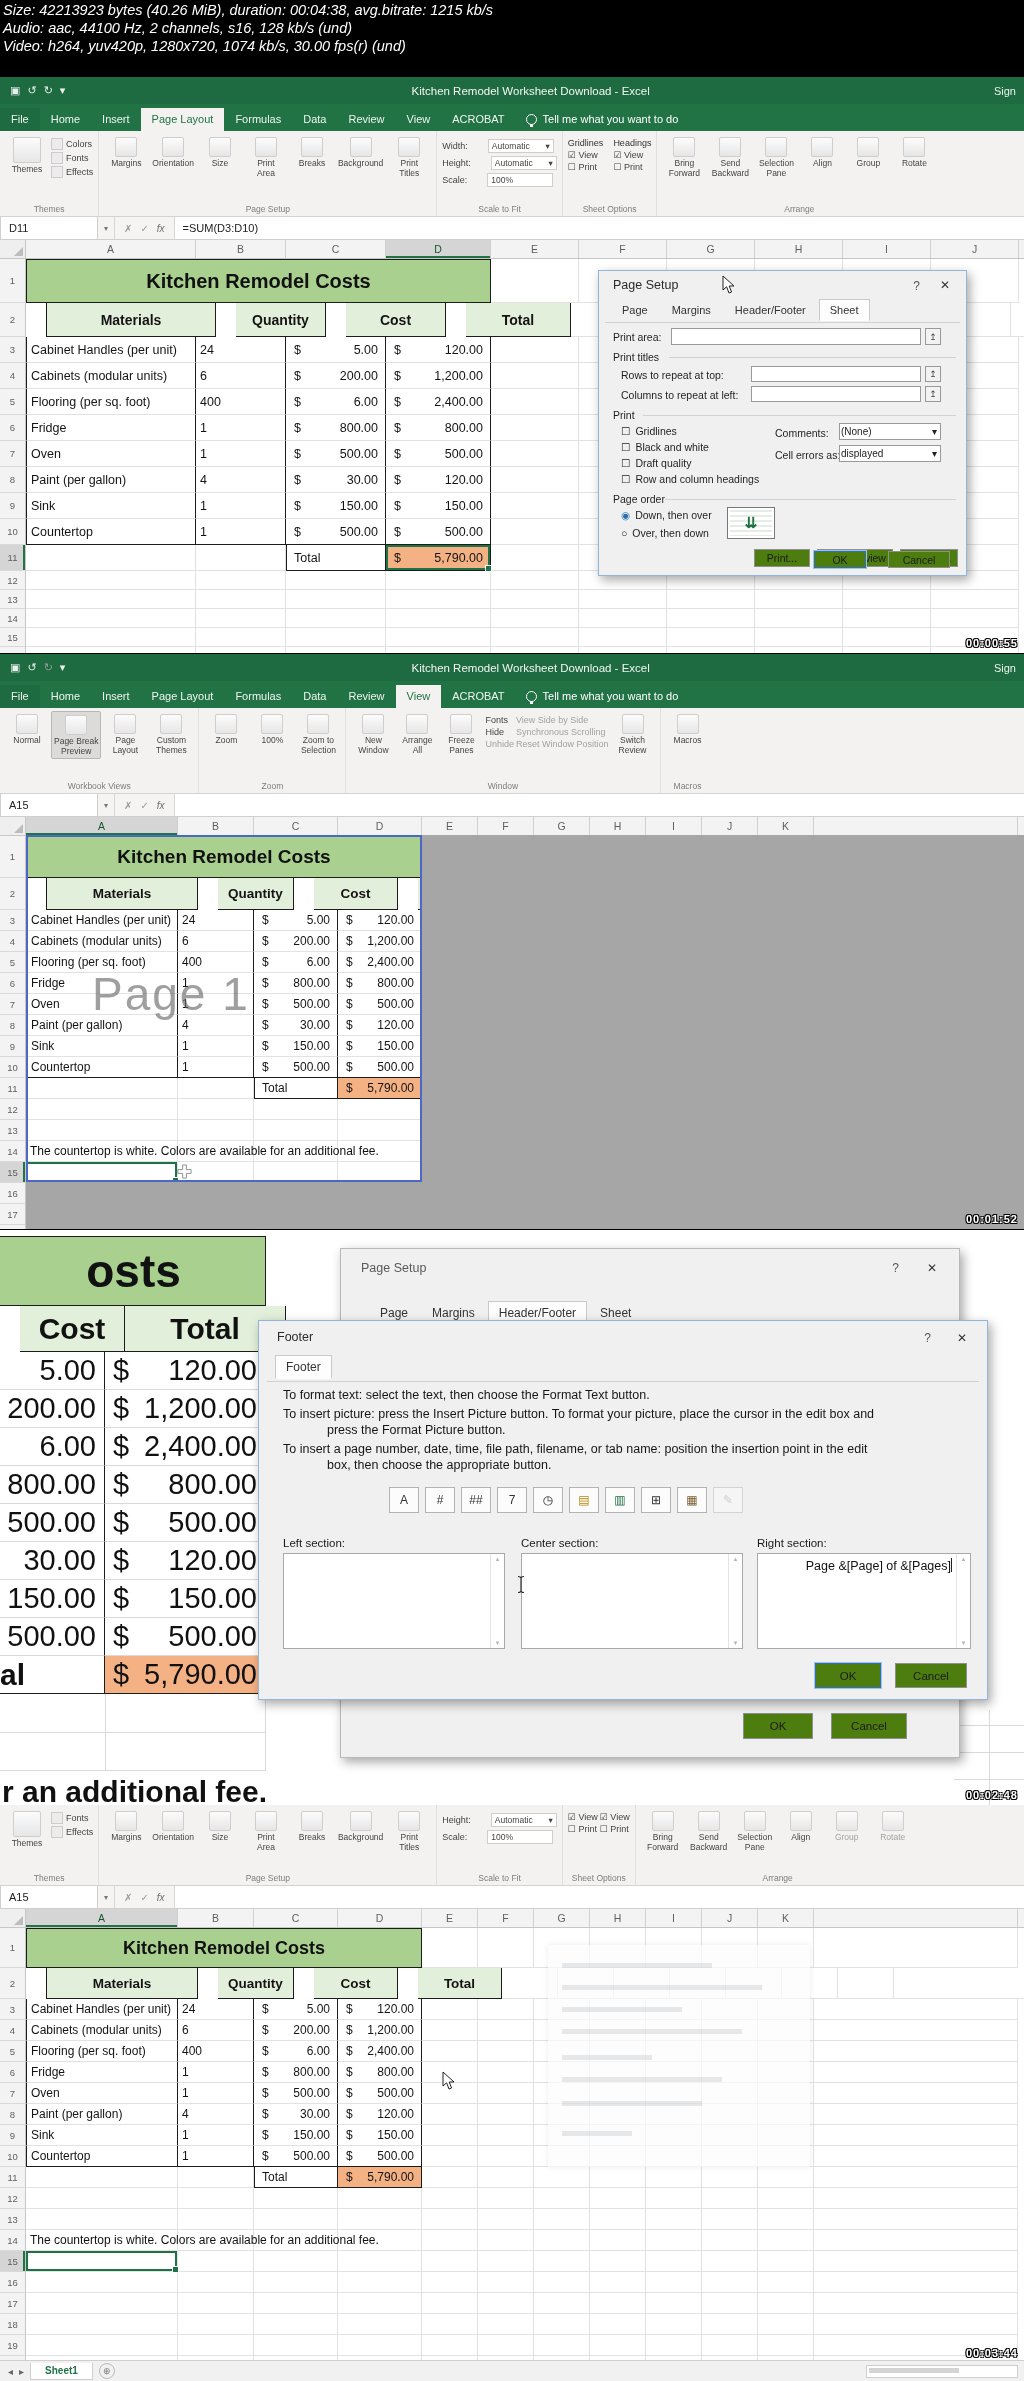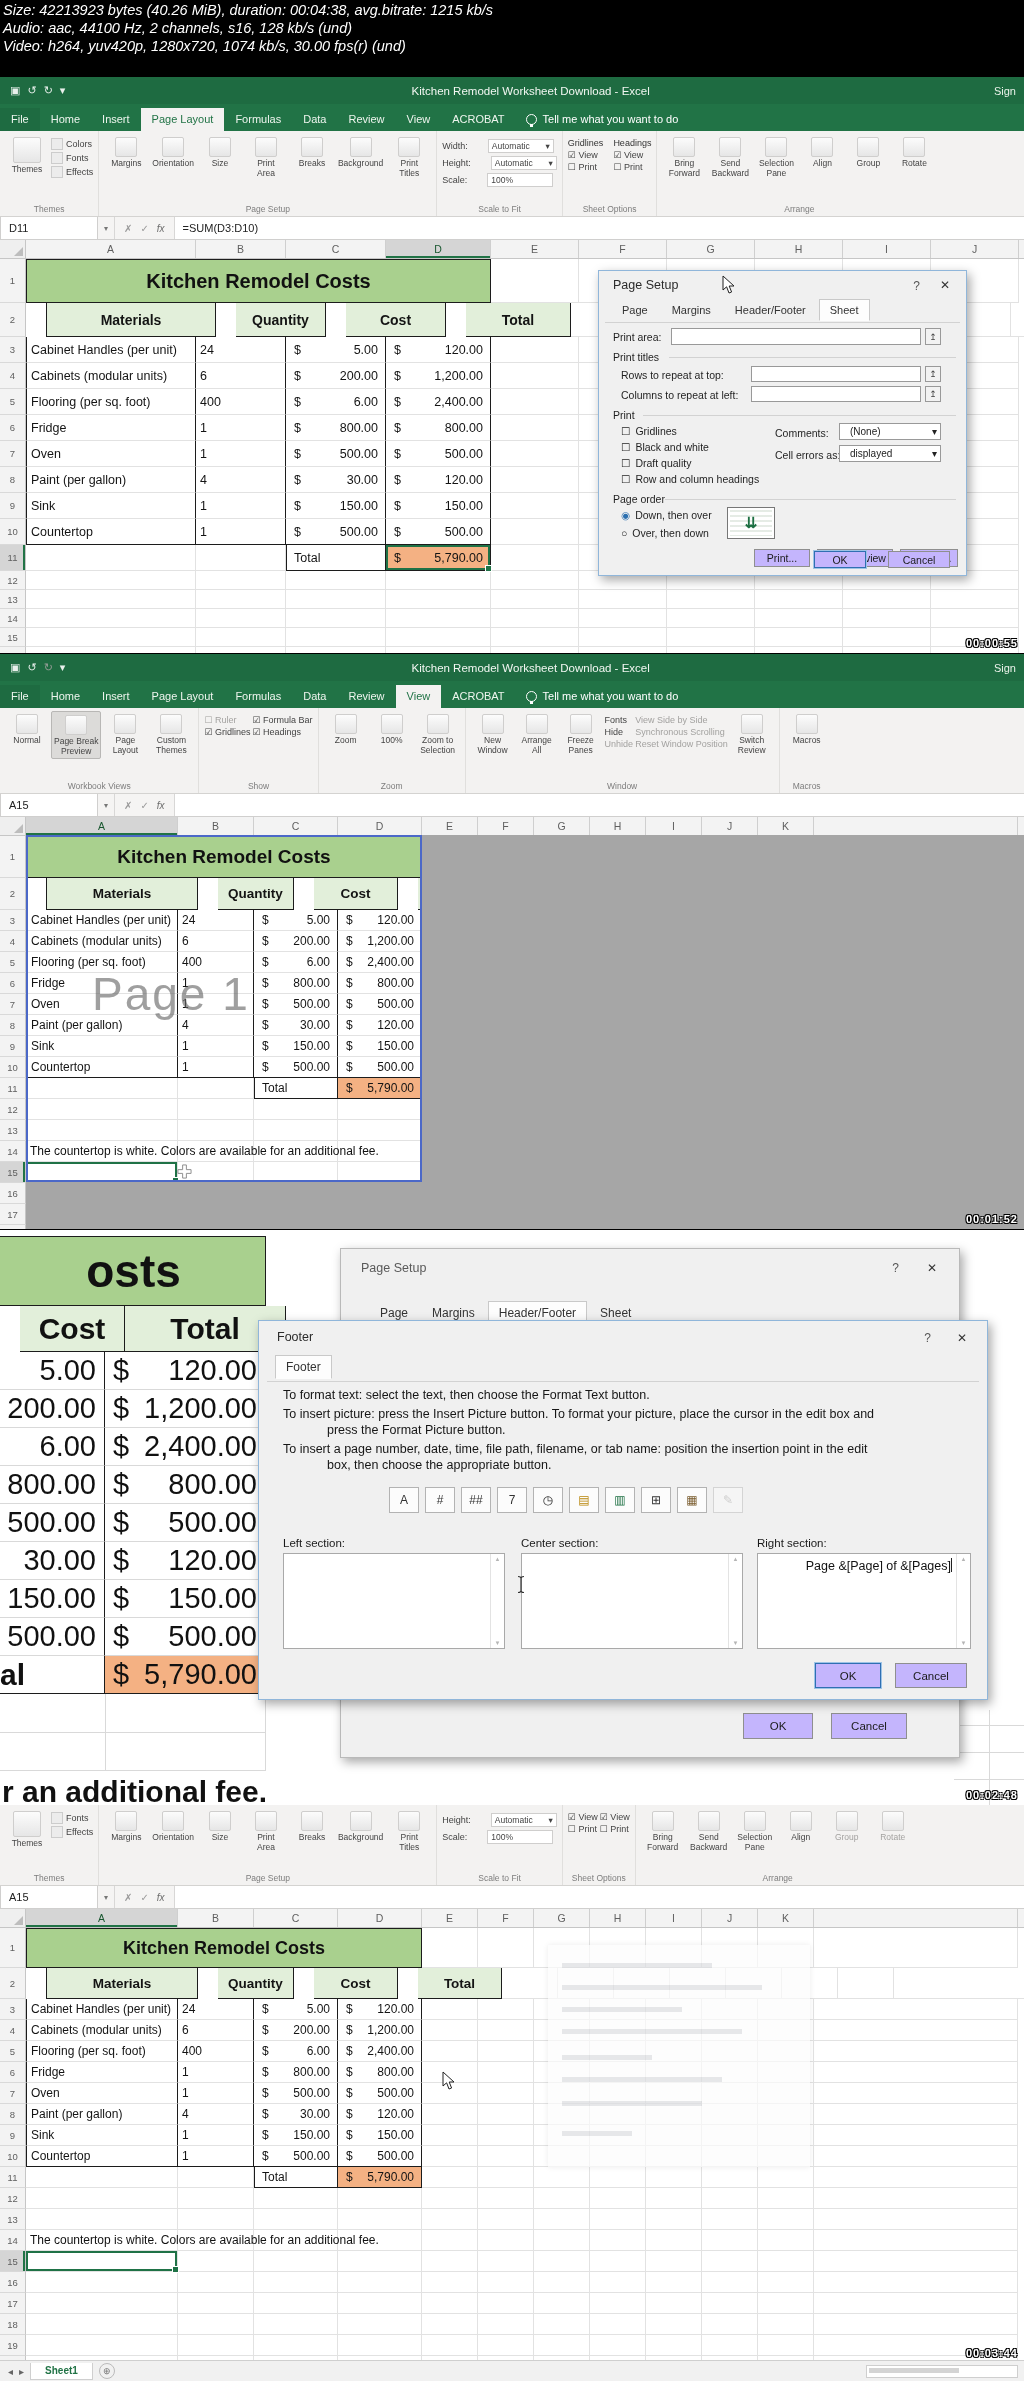--- a/index.html
+++ b/index.html
@@ -81,22 +81,22 @@
   .dlg-help{position:absolute;top:8px;font-size:12px;color:#555;}
   .dlg-x{position:absolute;top:7px;font-size:12px;color:#333;}
   .dtabs{position:absolute;display:flex;gap:2px;font-size:11px;color:#333;}
   .dtab{padding:4px 10px;border:1px solid transparent;}
   .dtab.on{background:#fdfdfd;border-color:#c9c9c9;border-bottom-color:#fdfdfd;}
   .dl{position:absolute;font-size:10.5px;color:#1f1f1f;white-space:nowrap;}
   .inp{position:absolute;background:#fff;border:1px solid #999;box-sizing:border-box;}
   .clp{position:absolute;width:16px;background:#f2f2f2;border:1px solid #999;font-size:9px;display:flex;align-items:center;justify-content:center;color:#444;box-sizing:border-box;}
   .gline{position:absolute;border-top:1px solid #d2d2d2;}
   .chk{position:absolute;font-size:10.5px;color:#1f1f1f;white-space:nowrap;display:flex;gap:5px;align-items:center;}
-  .sel2{position:absolute;background:#fff;border:1px solid #999;font-size:10px;display:flex;justify-content:space-between;align-items:center;padding:0 3px 0 10px;box-sizing:border-box;color:#222;}
-  .btn{position:absolute;background:#c4b5fd;border:1px solid #8f8f8f;font-size:10.5px;display:flex;align-items:center;justify-content:center;color:#1b1b1b;box-sizing:border-box;}
+  .sel2{position:absolute;background:#fff;border:1px solid #999;font-size:10px;display:flex;justify-content:space-between;align-items:center;padding:0 3px 0 1px;box-sizing:border-box;color:#222;}
+  .btn{position:absolute;background:#4d7c0f;border:1px solid #8f8f8f;font-size:10.5px;display:flex;align-items:center;justify-content:center;color:#1b1b1b;box-sizing:border-box;}
   .btn.focus{border:1px solid #2f6fb2;box-shadow:0 0 0 1px #9dc3e6;}
   .pgicon{position:absolute;width:46px;height:30px;border:1px solid #777;background:#fff;display:flex;align-items:center;justify-content:center;color:#1d6f42;font-weight:bold;font-size:15px;}
   .pgicon::before{content:"";position:absolute;inset:2px;background:repeating-linear-gradient(to bottom,#dfe7df 0 2px,transparent 2px 5px);opacity:.8;}
   
   .fd-ins{position:absolute;left:24px;top:66px;width:600px;}
   .fd-ins p{margin:0 0 2px;padding-left:44px;text-indent:-44px;font-size:12.5px;color:#161616;line-height:1.32;}
   .fd-tools{position:absolute;left:130px;top:166px;display:flex;gap:6px;align-items:center;}
   .fbtn{width:30px;height:26px;border:1px solid #b3b3b3;background:#fcfcfc;display:flex;align-items:center;justify-content:center;font-size:12px;color:#333;box-sizing:border-box;}
   .fbtn.mute{opacity:.45;}
   .fd-lab{position:absolute;font-size:11.5px;color:#1a1a1a;}
@@ -737,33 +737,20 @@
               <div class="rlbl">
                 <div>Custom</div>
                 <div>Themes</div>
               </div>
             </div>
           </div>
         <div class="rgrp-label">Workbook Views</div>
       </div>
       <div class="rgrp">
         <div class="rgrp-body">
-          <div class="rcolstack">
-              <div class="rsm nochip mute">☐ Ruler</div>
-              <div class="rsm nochip">☑ Gridlines</div>
-            </div>
-          <div class="rcolstack">
-              <div class="rsm nochip">☑ Formula Bar</div>
-              <div class="rsm nochip">☑ Headings</div>
-            </div>
-        </div>
-        <div class="rgrp-label">Show</div>
-      </div>
-      <div class="rgrp">
-        <div class="rgrp-body">
             <div class="rbtn">
               <div class="ric"></div>
               <div class="rlbl">
                 <div>Zoom</div>
               </div>
             </div>
             <div class="rbtn">
               <div class="ric"></div>
               <div class="rlbl">
                 <div>100%</div>

